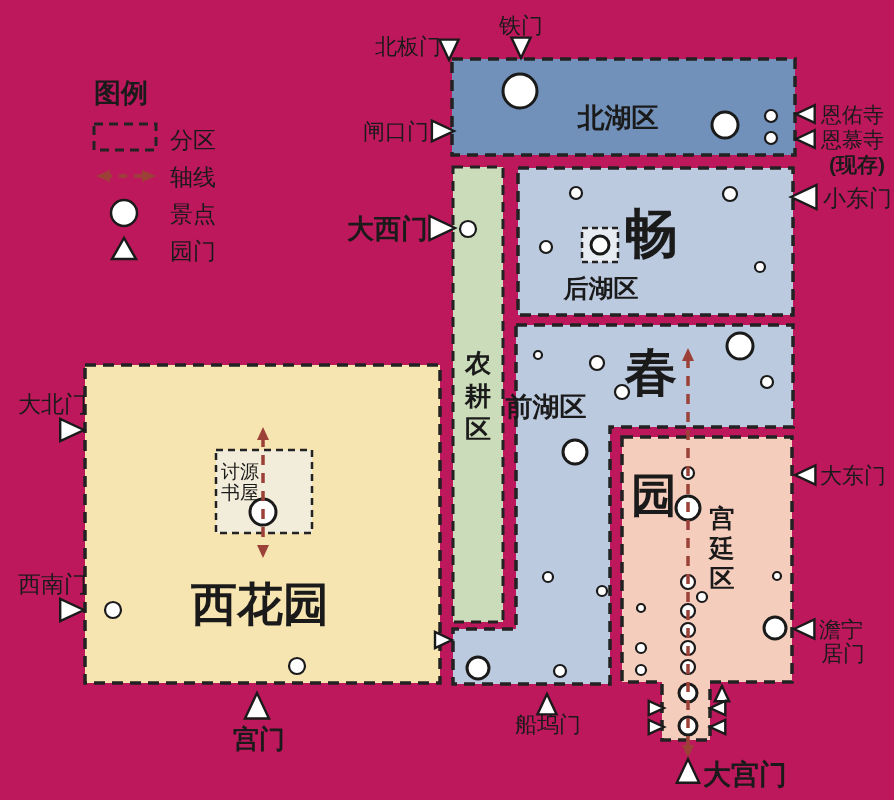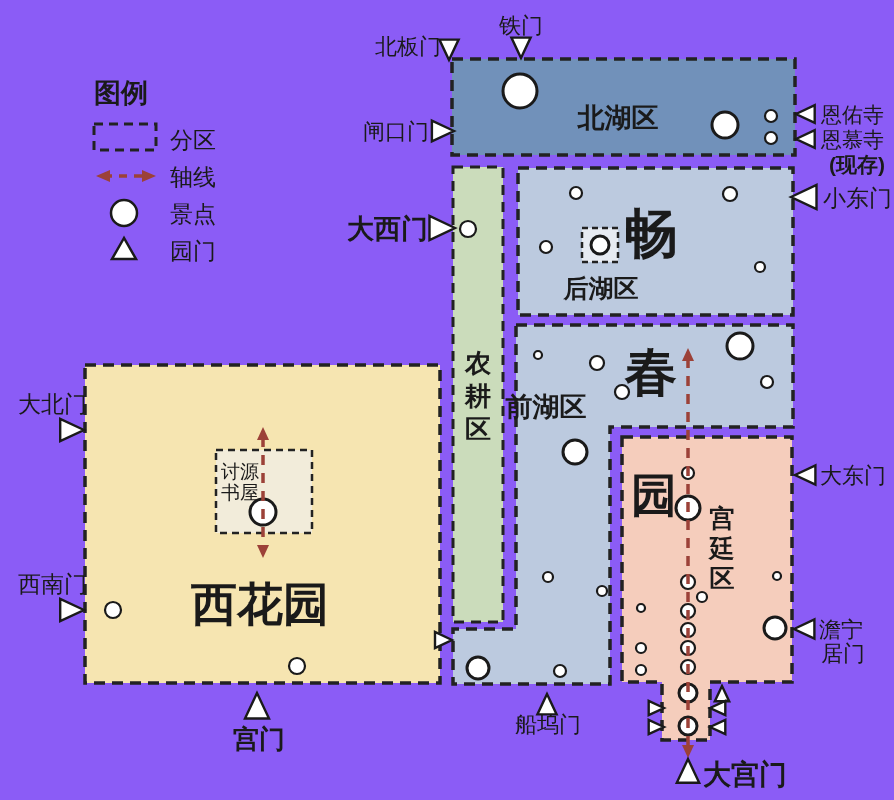--- a/index.html
+++ b/index.html
@@ -1,16 +1,16 @@
 <!DOCTYPE html>
 <html><head>
 <meta charset="utf-8">
 <style>
   html,body{margin:0;padding:0;background:#ffffff;}
-  .page{position:relative;width:894px;height:800px;background:#8b5cf6;overflow:hidden;
+  .page{position:relative;width:894px;height:800px;background:#be185d;overflow:hidden;
         font-family:"Liberation Sans","DejaVu Sans",sans-serif;}
   svg text{font-family:"Liberation Sans","DejaVu Sans",sans-serif;fill:#1a1a1a;}
   text.bold{font-weight:bold;}
 </style>
 </head>
 <body>
 
 <div class="page">
 <svg width="894" height="800" viewBox="0 0 894 800">
 

